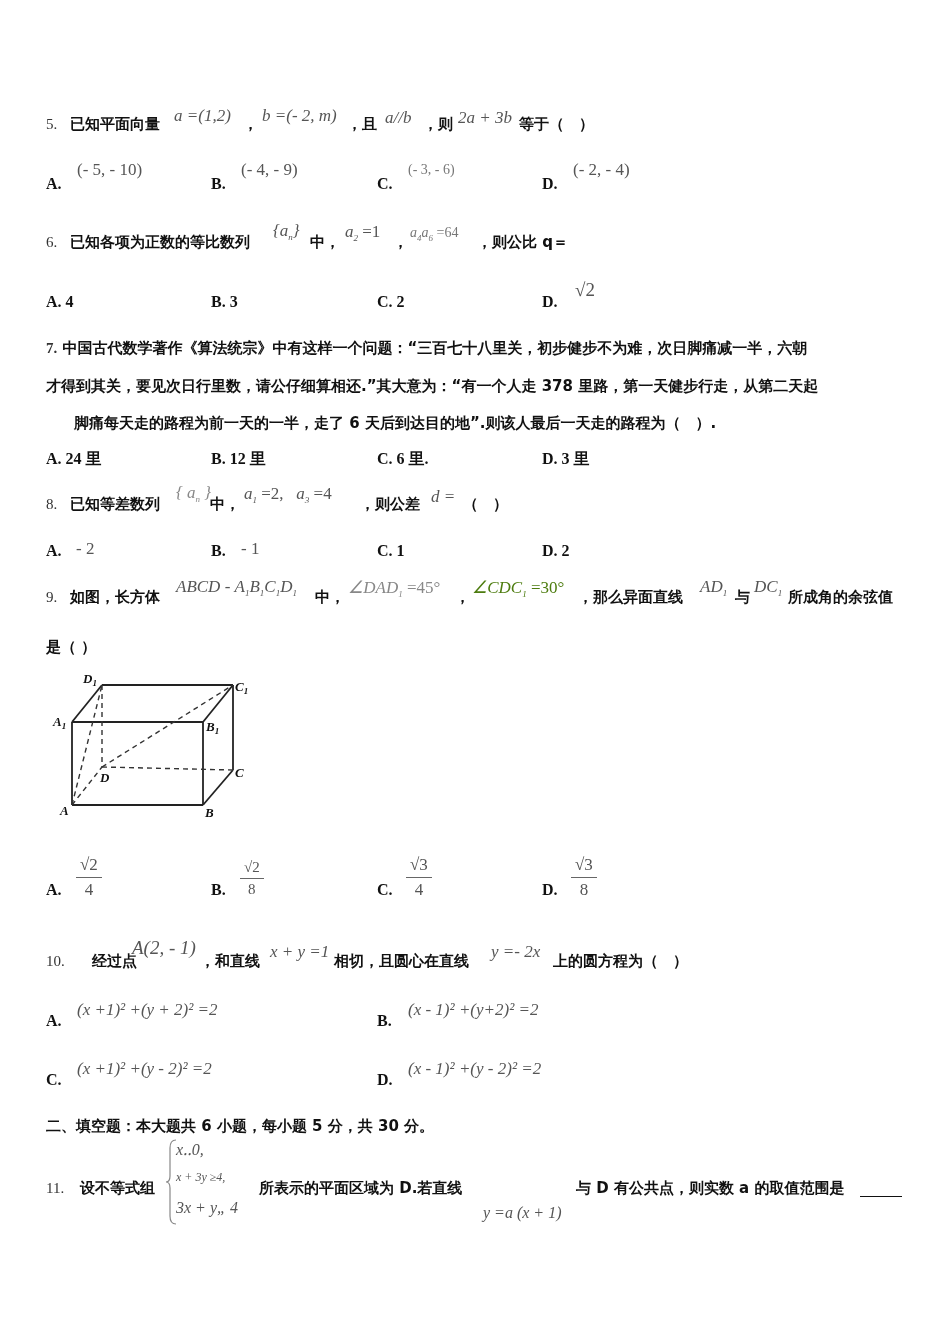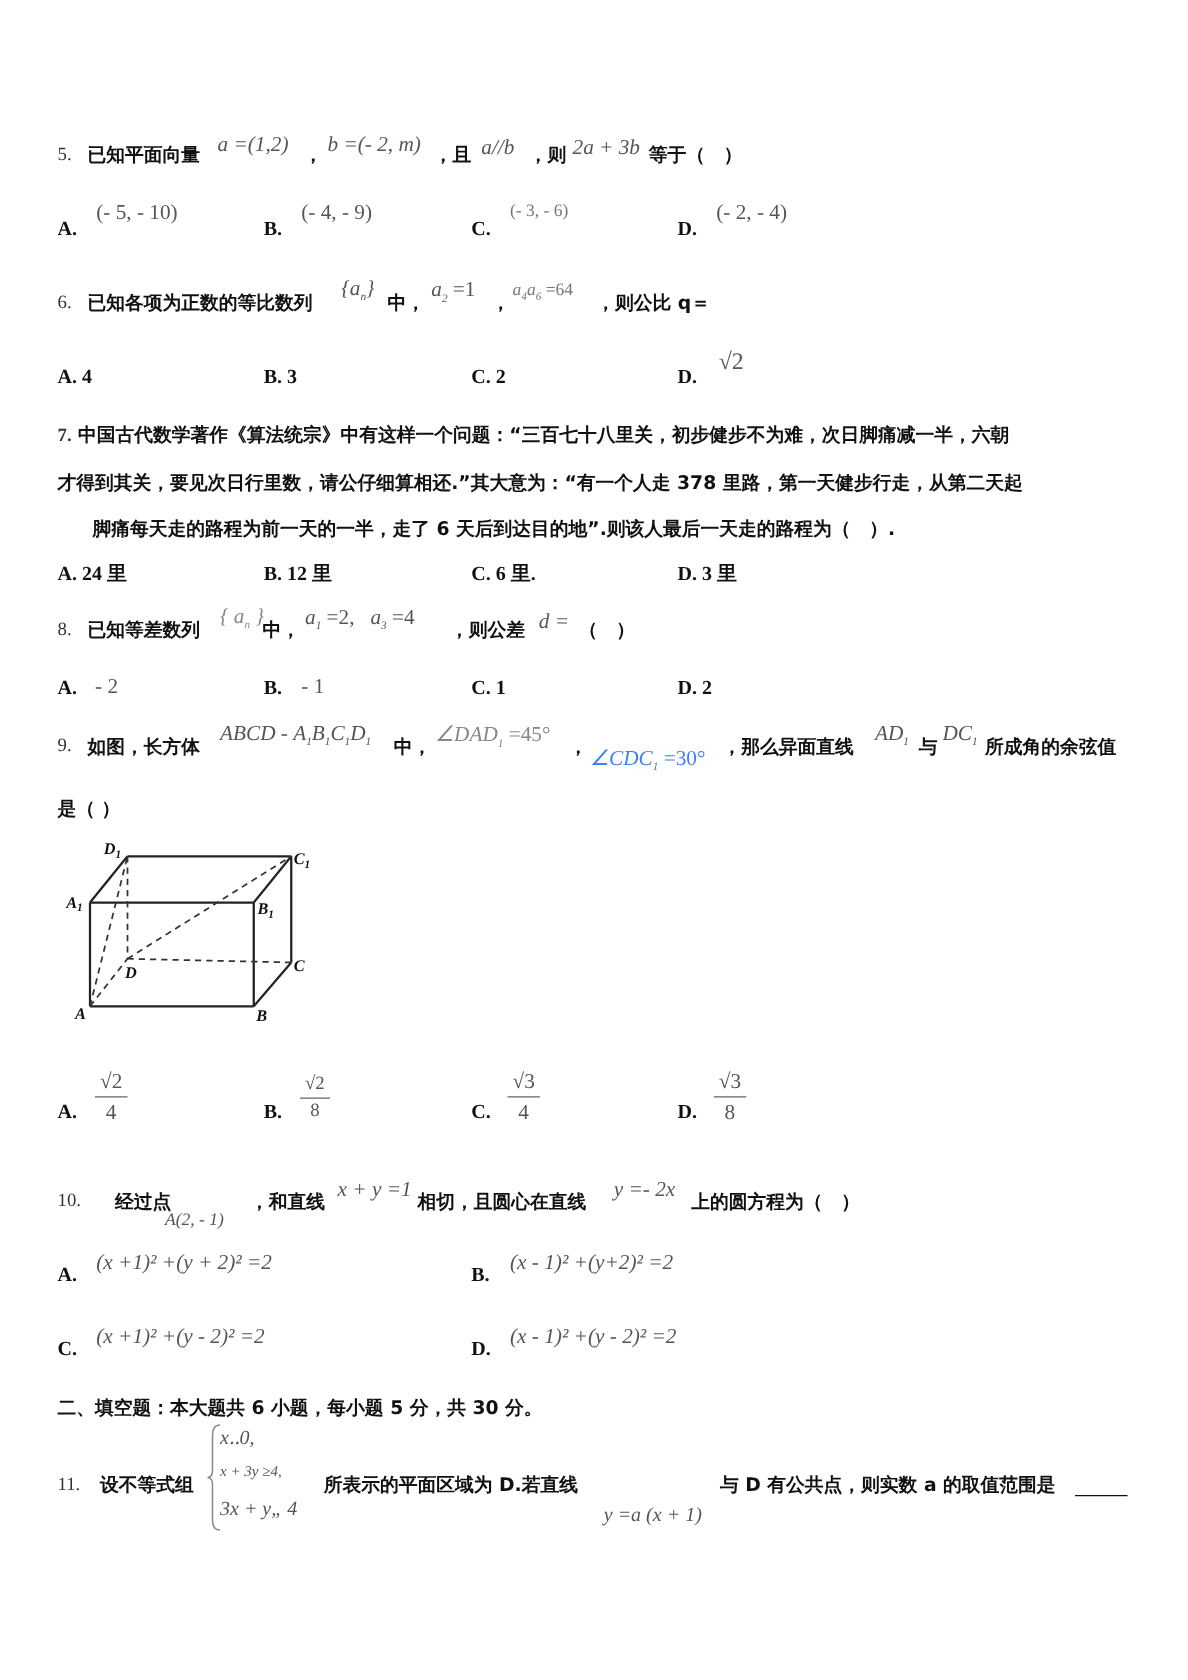--- a/index.html
+++ b/index.html
@@ -89,21 +89,21 @@
   <span class="abs opt" style="left:542px;top:542px;"><span>D.</span>&nbsp;<span>2</span></span>
 </div>
 
 <div>
   <span class="abs num" style="left:46px;top:589px;">9.</span>
   <span class="abs cn" style="left:70px;top:588px;">如图，长方体</span>
   <span class="abs math" style="left:176px;top:577px;">ABCD<span style="font-style:normal"> - </span>A<sub>1</sub>B<sub>1</sub>C<sub>1</sub>D<sub>1</sub></span>
   <span class="abs cn" style="left:315px;top:588px;">中，</span>
   <span class="abs math" style="left:348px;top:577px;color:#888;">∠DAD<sub>1</sub> <span style="font-style:normal">=45°</span></span>
   <span class="abs cn" style="left:455px;top:588px;">，</span>
-  <span class="abs math" style="left:472px;top:596px;color:#3b82f6;">∠CDC<sub>1</sub> <span style="font-style:normal">=30°</span></span>
+  <span class="abs math" style="left:472px;top:577px;color:#4d7c0f;">∠CDC<sub>1</sub> <span style="font-style:normal">=30°</span></span>
   <span class="abs cn" style="left:578px;top:588px;">，那么异面直线</span>
   <span class="abs math" style="left:700px;top:577px;">AD<sub>1</sub></span>
   <span class="abs cn" style="left:735px;top:588px;">与</span>
   <span class="abs math" style="left:754px;top:577px;">DC<sub>1</sub></span>
   <span class="abs cn" style="left:788px;top:588px;">所成角的余弦值</span>
   <span class="abs cn" style="left:46px;top:638px;">是（ ）</span>
 
   <svg class="abs" style="left:40px;top:665px;" width="230" height="160" viewBox="0 0 230 160">
     <g stroke="#222" stroke-width="1.8" fill="none">
 
@@ -154,21 +154,21 @@
   <span class="abs opt" style="left:542px;top:881px;">D.</span>
   <span class="abs frac" style="left:571px;top:855px;">
       <span class="top">√3</span>
       <span class="bot">8</span>
     </span>
 </div>
 
 <div>
   <span class="abs num" style="left:46px;top:953px;">10.</span>
   <span class="abs cn" style="left:78px;top:952px;margin-left:14px;">经过点</span>
-  <span class="abs math" style="left:132px;top:969px;font-size:14px;">A(2, - 1)</span>
+  <span class="abs math" style="left:132px;top:937px;font-size:19px;">A(2, - 1)</span>
   <span class="abs cn" style="left:200px;top:952px;">，和直线</span>
   <span class="abs math" style="left:270px;top:942px;">x + y =1</span>
   <span class="abs cn" style="left:334px;top:952px;">相切，且圆心在直线</span>
   <span class="abs math" style="left:491px;top:942px;">y =- 2x</span>
   <span class="abs cn" style="left:553px;top:952px;">上的圆方程为（　）</span>
 
   <span class="abs opt" style="left:46px;top:1012px;">A.</span>
   <span class="abs math" style="left:77px;top:1000px;">(x +1)² +(y + 2)² =2</span>
   <span class="abs opt" style="left:377px;top:1012px;">B.</span>
   <span class="abs math" style="left:408px;top:1000px;">(x - 1)² +(y+2)² =2</span>

